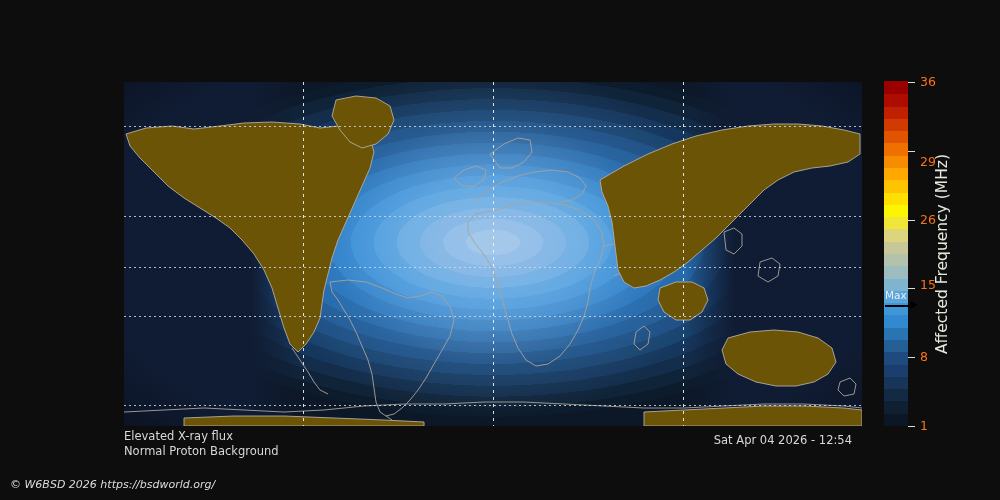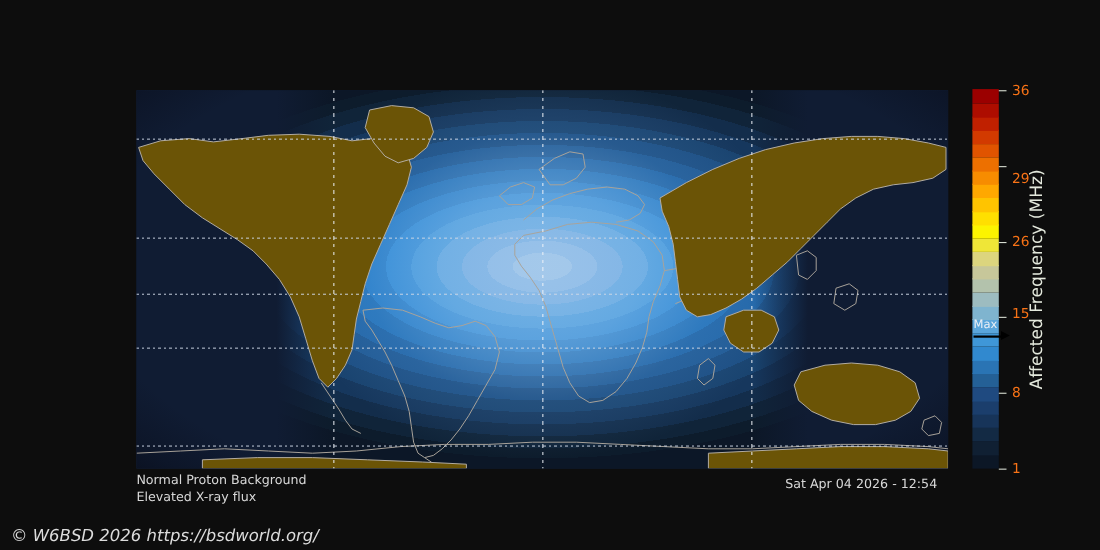--- a/index.html
+++ b/index.html
@@ -86,21 +86,21 @@
   
   .grid{position:absolute;inset:0;}
   .gl-h{position:absolute;left:0;width:100%;height:1px;
     background-image:repeating-linear-gradient(to right,#cfd8e6 0 2px,rgba(0,0,0,0) 2px 5px);opacity:.85;}
   .gl-v{position:absolute;top:0;height:100%;width:1px;
     background-image:repeating-linear-gradient(to bottom,#eef2f8 0 3px,rgba(0,0,0,0) 3px 7px);opacity:.9;}
 
   
   .cap-left{position:absolute;left:124px;top:429px;color:#d8d8d8;font-size:11.5px;line-height:15px;}
   .cap-right{position:absolute;right:148px;top:433px;color:#d8d8d8;font-size:11.5px;}
-  .footer{position:absolute;left:10px;top:478px;color:#dcdcdc;font-size:15px;font-style:italic;}
+  .footer{position:absolute;left:10px;top:478px;color:#dcdcdc;font-size:11px;font-style:italic;}
 
   
   .cbar-wrap{position:absolute;left:884px;top:82px;width:24px;height:344px;}
   .cbar{position:absolute;inset:0;}
   .cbar-seg{position:absolute;left:0;width:100%;}
   .cb-ticks{position:absolute;left:908px;top:82px;height:344px;width:80px;}
   .cb-tick{position:absolute;left:0;height:1px;width:7px;background:#d7ddd2;}
   .cb-tlabel{position:absolute;left:12px;color:#f97316;font-size:12.5px;transform:translateY(-8px);}
   .cb-axis-title{
     position:absolute;left:930px;top:82px;height:344px;width:24px;
@@ -194,22 +194,22 @@
         <div class="gl-h" style="top:234px;"></div>
         <div class="gl-h" style="top:323px;"></div>
         <div class="gl-v" style="left:179px;"></div>
         <div class="gl-v" style="left:369px;"></div>
         <div class="gl-v" style="left:559px;"></div>
       </div>
     </div>
   </div>
 
   <div class="cap-left">
+    <div>Elevated X-ray flux</div>
     <div>Normal Proton Background</div>
-    <div>Elevated X-ray flux</div>
   </div>
   <div class="cap-right">Sat Apr 04 2026 - 12:54</div>
   <div class="footer">© W6BSD 2026 https://bsdworld.org/</div>
 
   <div class="cbar-wrap">
     <div class="cbar" id="cbar">
         <div class="cbar-seg" style="bottom: 0px; height: 12.8857px; background: rgb(12, 23, 38);"></div>
         <div class="cbar-seg" style="bottom: 12.2857px; height: 12.8857px; background: rgb(16, 32, 51);"></div>
         <div class="cbar-seg" style="bottom: 24.5714px; height: 12.8857px; background: rgb(19, 42, 68);"></div>
         <div class="cbar-seg" style="bottom: 36.8571px; height: 12.8857px; background: rgb(23, 52, 89);"></div>

